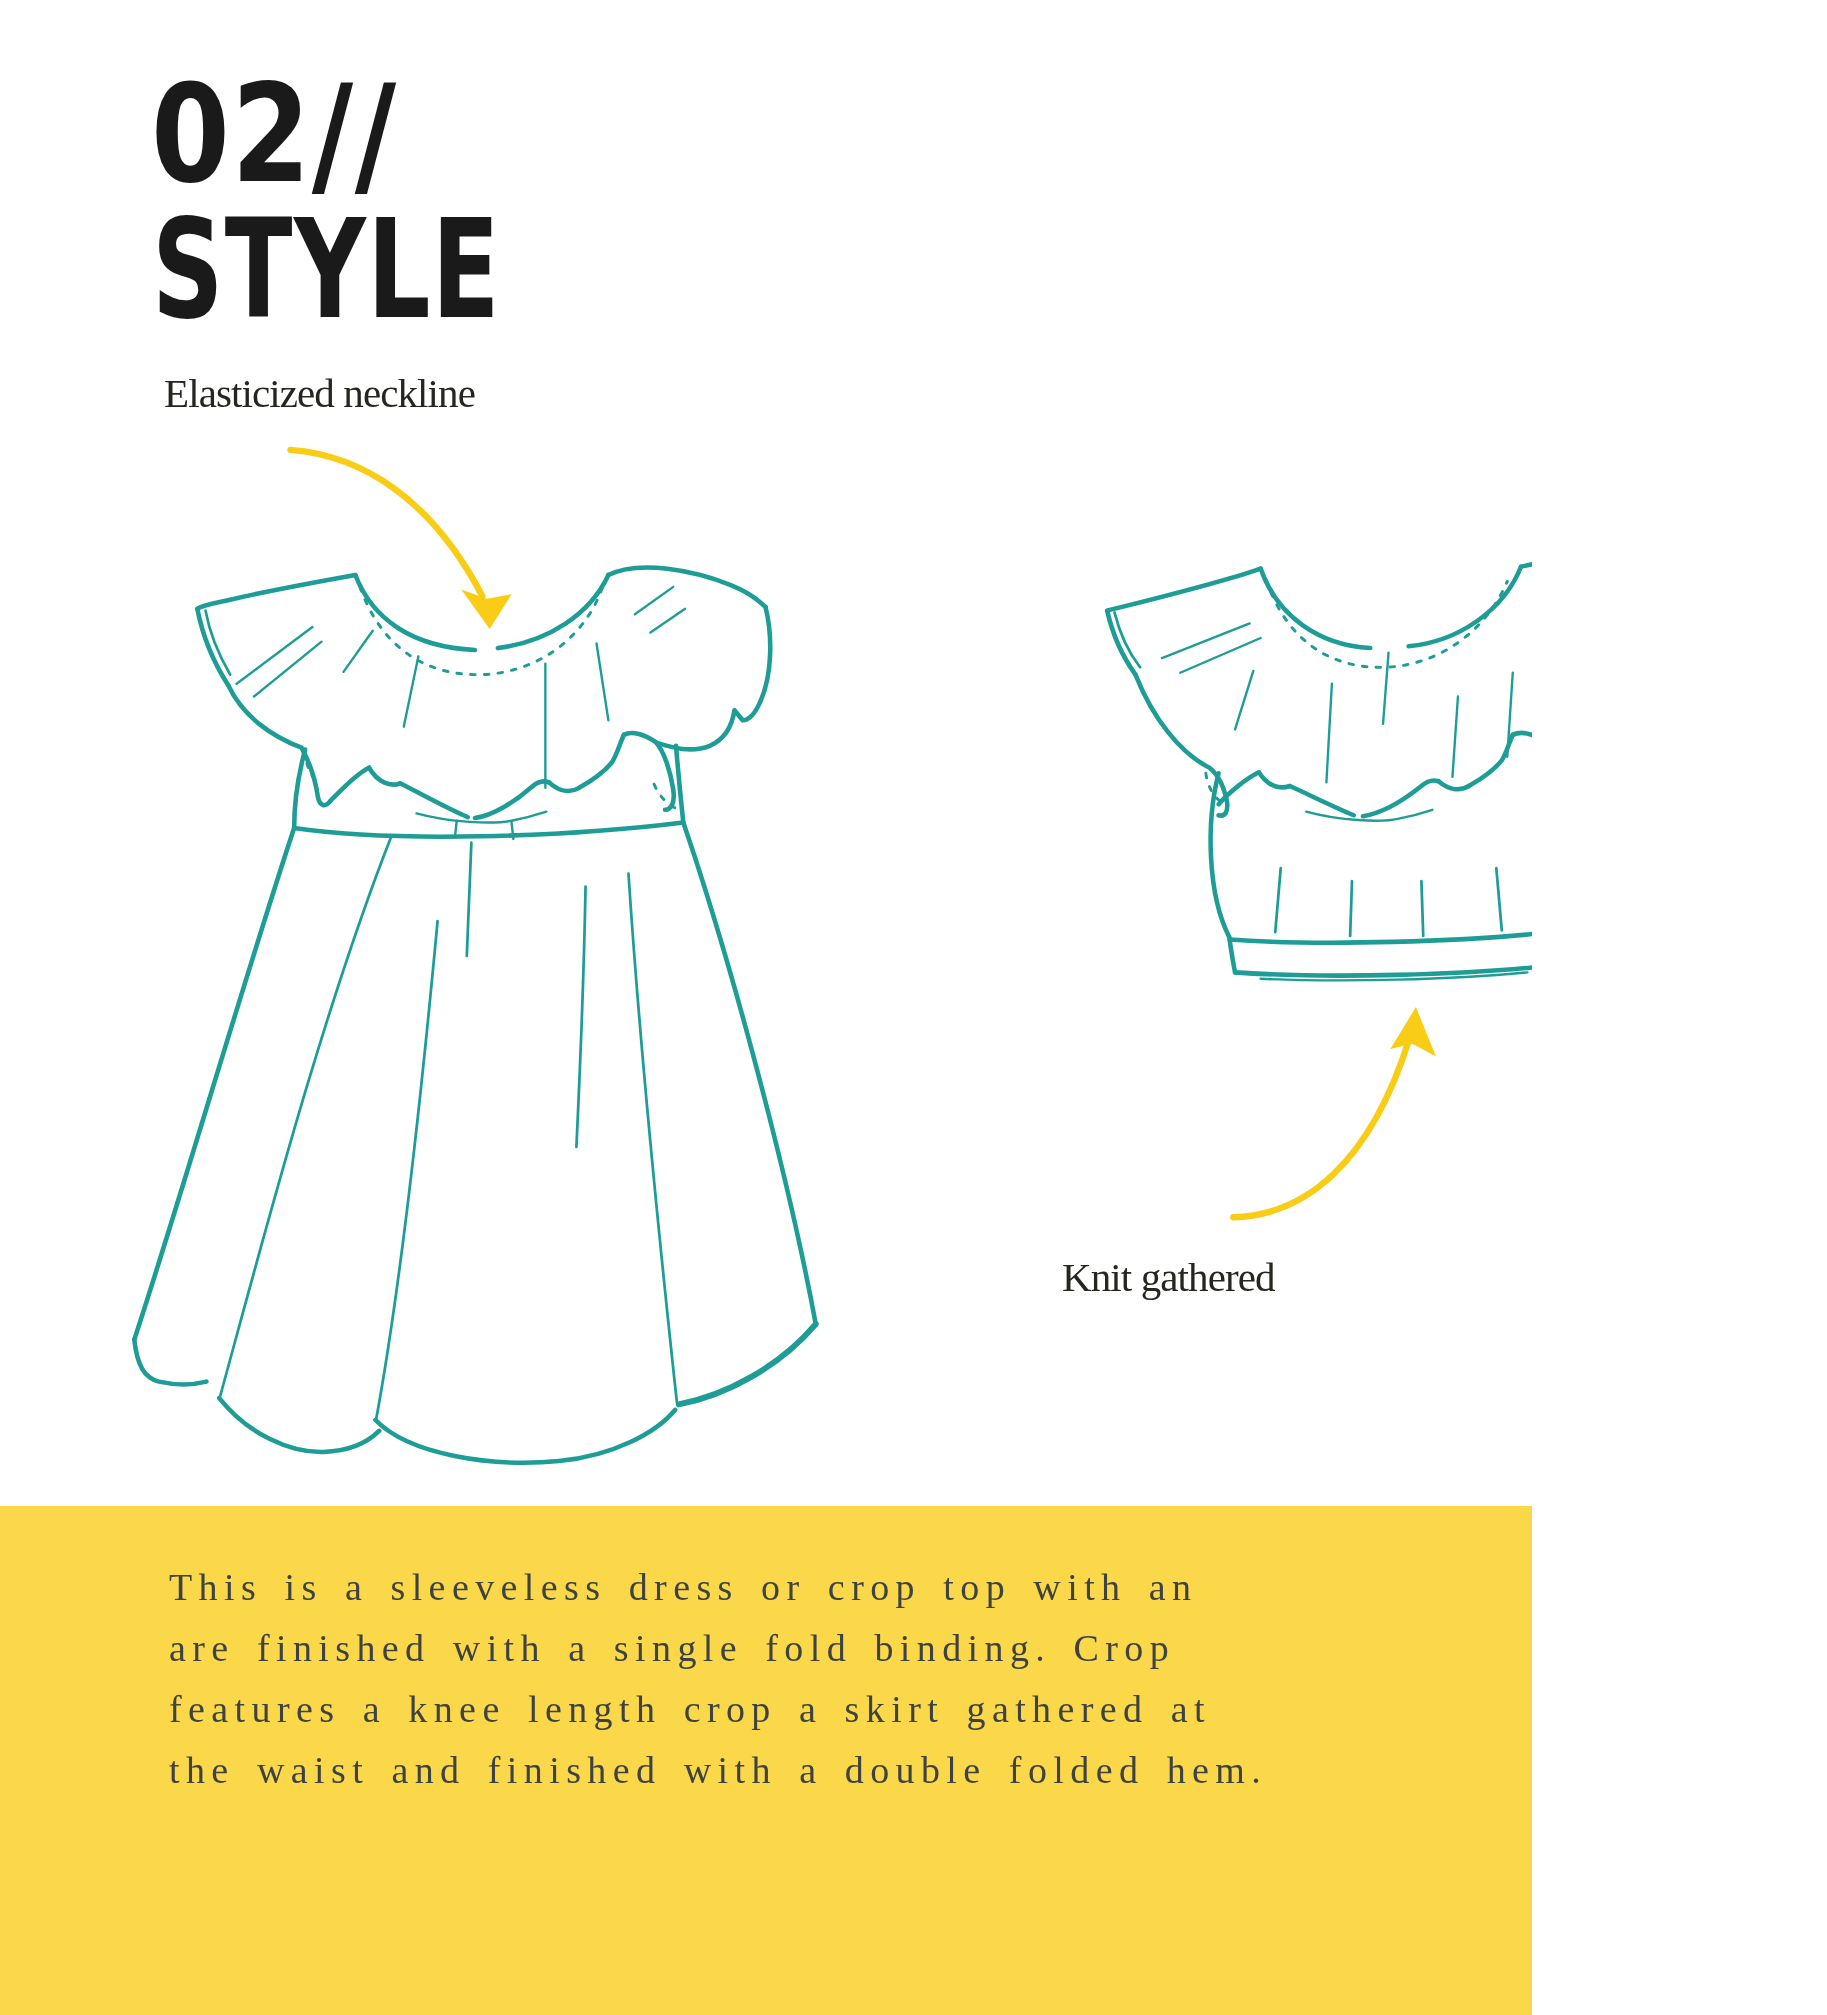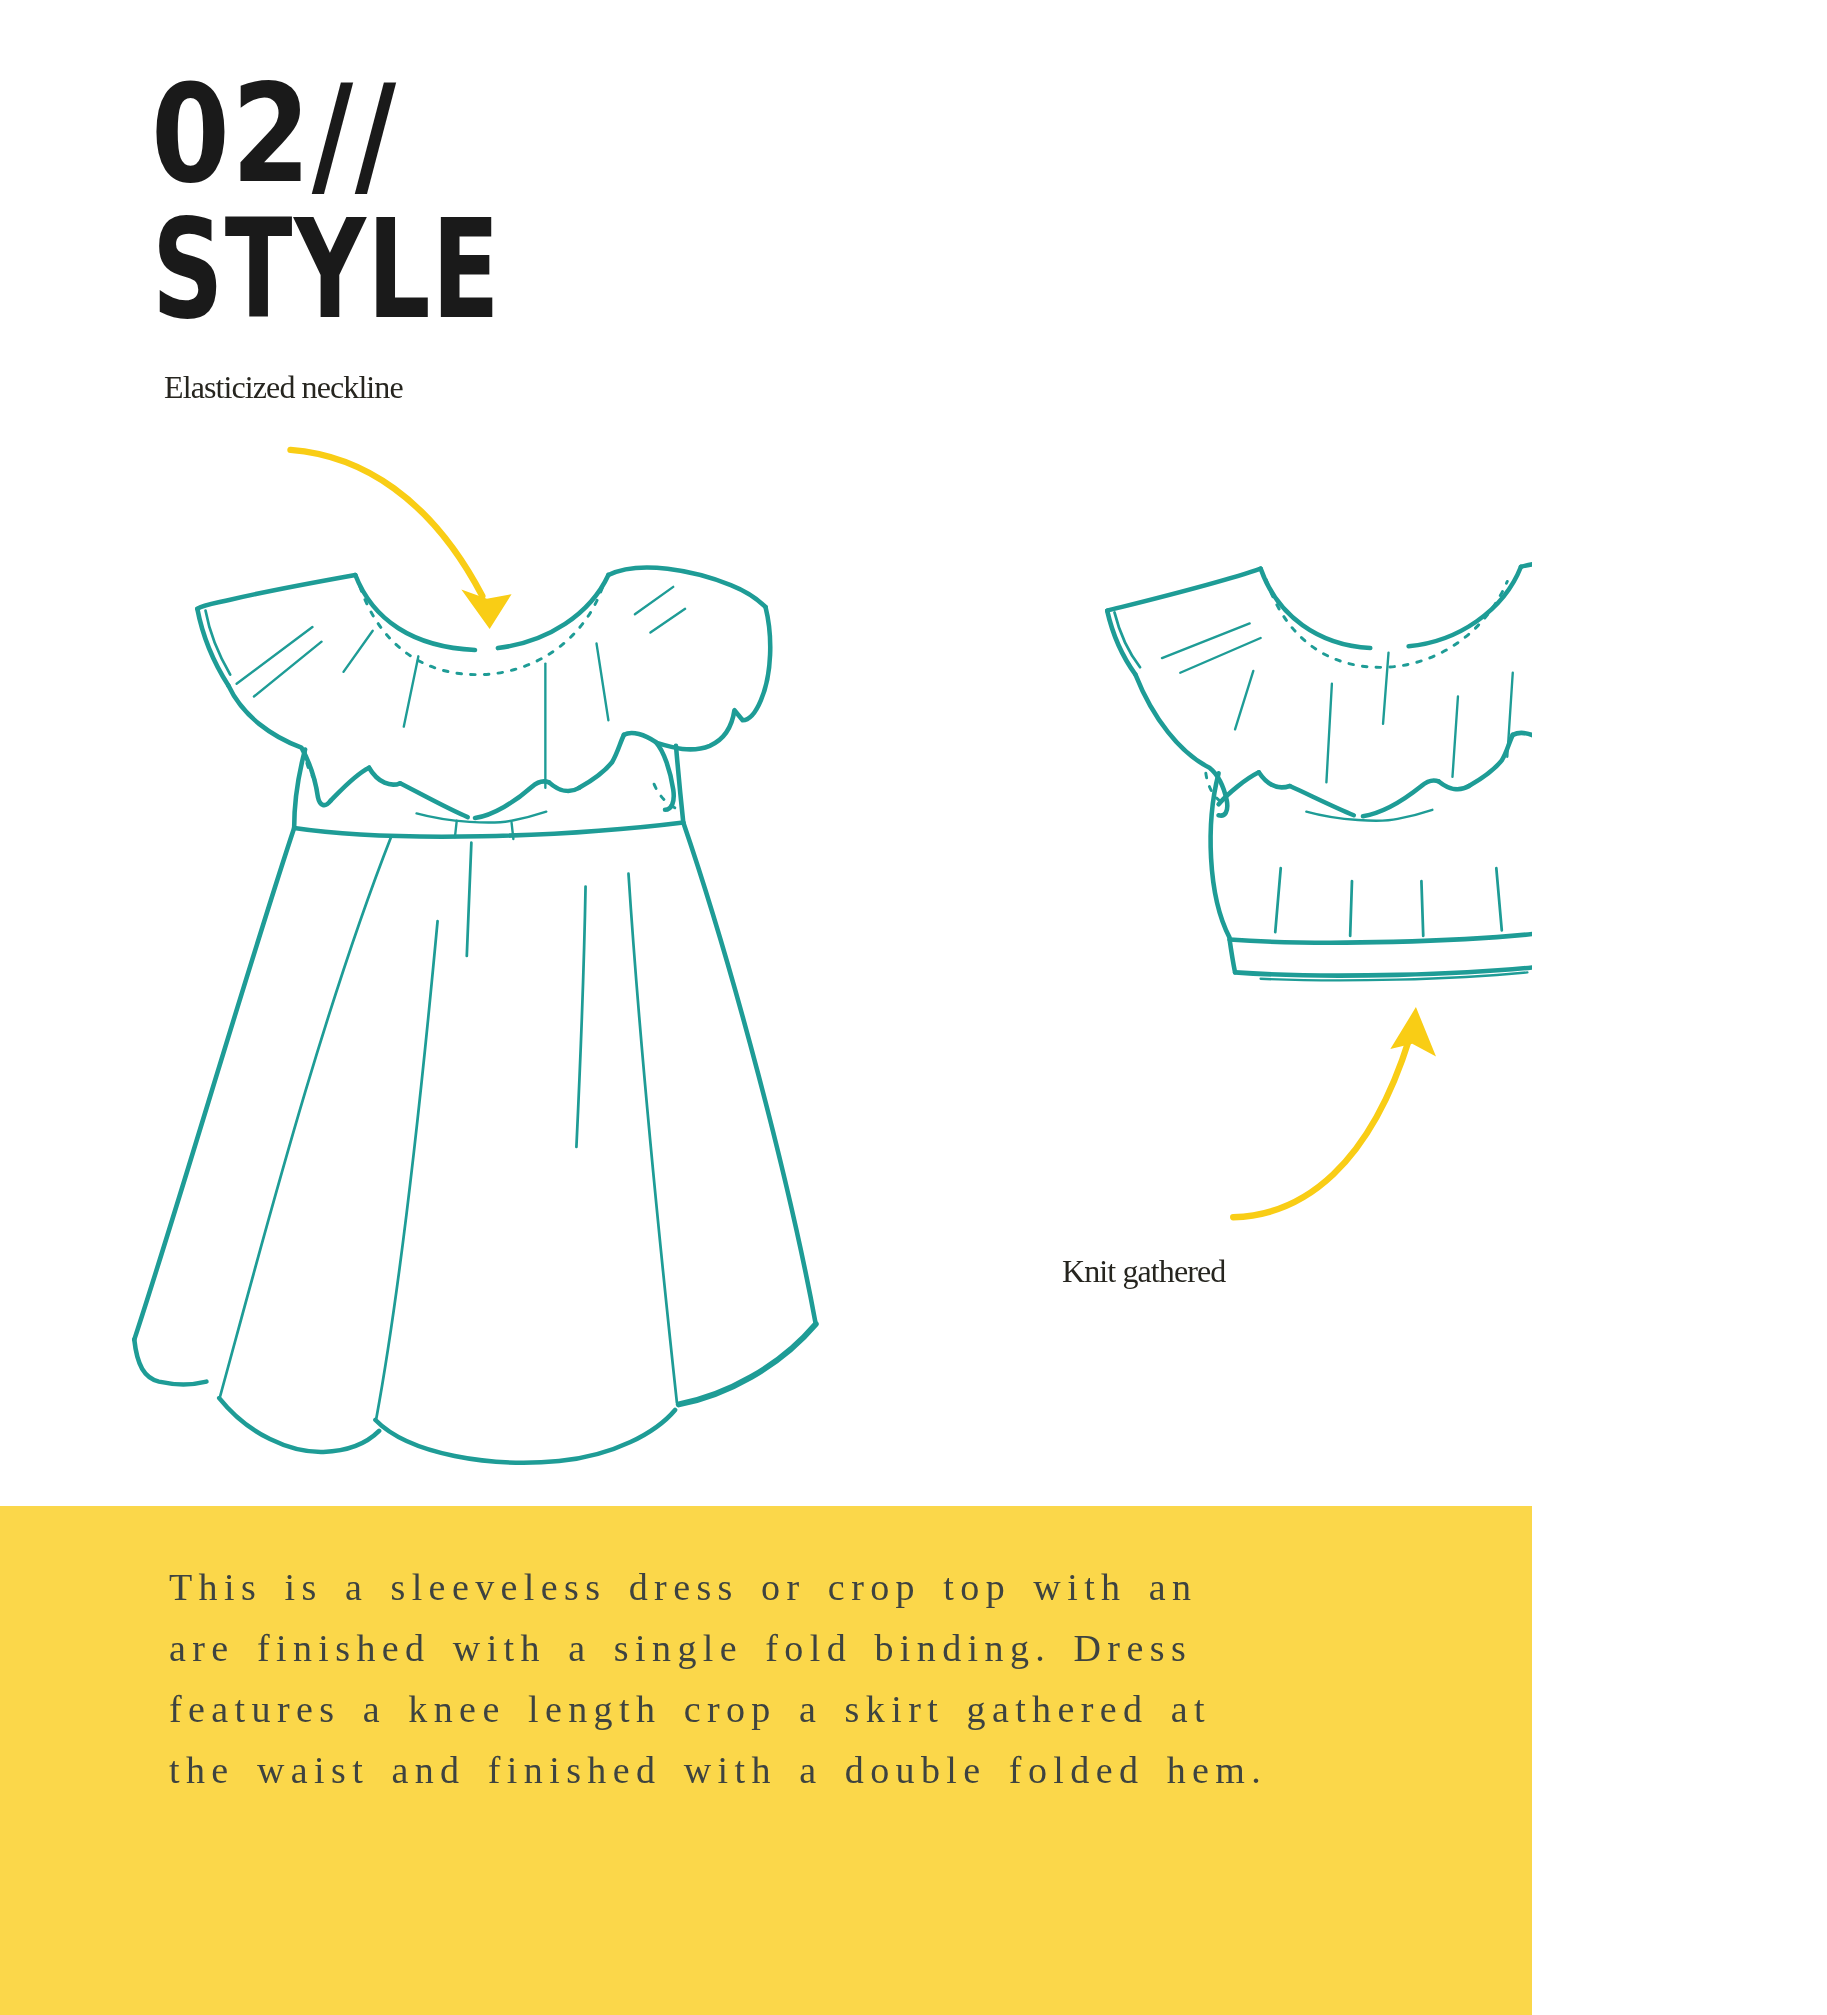--- a/index.html
+++ b/index.html
@@ -4,21 +4,21 @@
 <style>
   html,body{margin:0;padding:0;background:#ffffff;}
   .page{position:relative;width:1532px;height:2016px;background:#ffffff;overflow:hidden;
         font-family:"Liberation Serif", serif;}
   
   .hdr-line{position:absolute;color:#1a1a1a;font-family:"DejaVu Sans", "Liberation Sans", sans-serif;
             font-weight:bold;white-space:nowrap;transform-origin:left top;line-height:1;}
   .hdr-number{left:151px;top:67px;font-size:135px;transform:scaleX(0.84);letter-spacing:1.8px;}
   .hdr-title{left:152px;top:201px;font-size:137px;transform:scaleX(0.725);letter-spacing:1.8px;}
   
-  .label{position:absolute;color:#26251f;font-size:32px;letter-spacing:-0.9px;white-space:nowrap;}
+  .label{position:absolute;color:#26251f;font-size:41px;letter-spacing:-0.9px;white-space:nowrap;}
   .label-neckline{left:164px;top:369px;}
   .label-waistband{left:1062px;top:1253px;}
   
   .art{position:absolute;left:0;top:0;width:1827px;height:2016px;}
   .teal{fill:none;stroke:#1E9C96;stroke-width:5;stroke-linecap:round;stroke-linejoin:round;}
   .teal-thin{fill:none;stroke:#1E9C96;stroke-width:2.6;stroke-linecap:round;}
   .teal-mid{fill:none;stroke:#1E9C96;stroke-width:3;stroke-linecap:round;}
   .teal-thick{fill:none;stroke:#1E9C96;stroke-width:6.5;stroke-linecap:round;}
   .teal-dash{fill:none;stroke:#1E9C96;stroke-width:3.2;stroke-linecap:round;stroke-dasharray:5 10;}
   .arrow-shaft{fill:none;stroke:#F9CD15;stroke-width:7;stroke-linecap:round;}
@@ -158,19 +158,19 @@
       <path class="arrow-head" d="M536,688 L560,650 L533,655 L505,645 Z"></path>
     </g>
     <g>
       <path class="arrow-shaft" d="M1350,1332 C1428,1330 1500,1274 1543,1136"></path>
       <path class="arrow-head" d="M1550,1102 L1572,1156 L1546,1142 L1522,1148 Z"></path>
     </g>
   </svg>
 
   <div class="panel">
     <p>This is a sleeveless dress or crop top with an</p>
-    <p>are finished with a single fold binding. Dress</p>
+    <p>are finished with a single fold binding. Crop</p>
     <p>features a knee length crop a skirt gathered at</p>
     <p>the waist and finished with a double folded hem.</p>
   </div>
 
 </div>
 
 
 </body></html>

